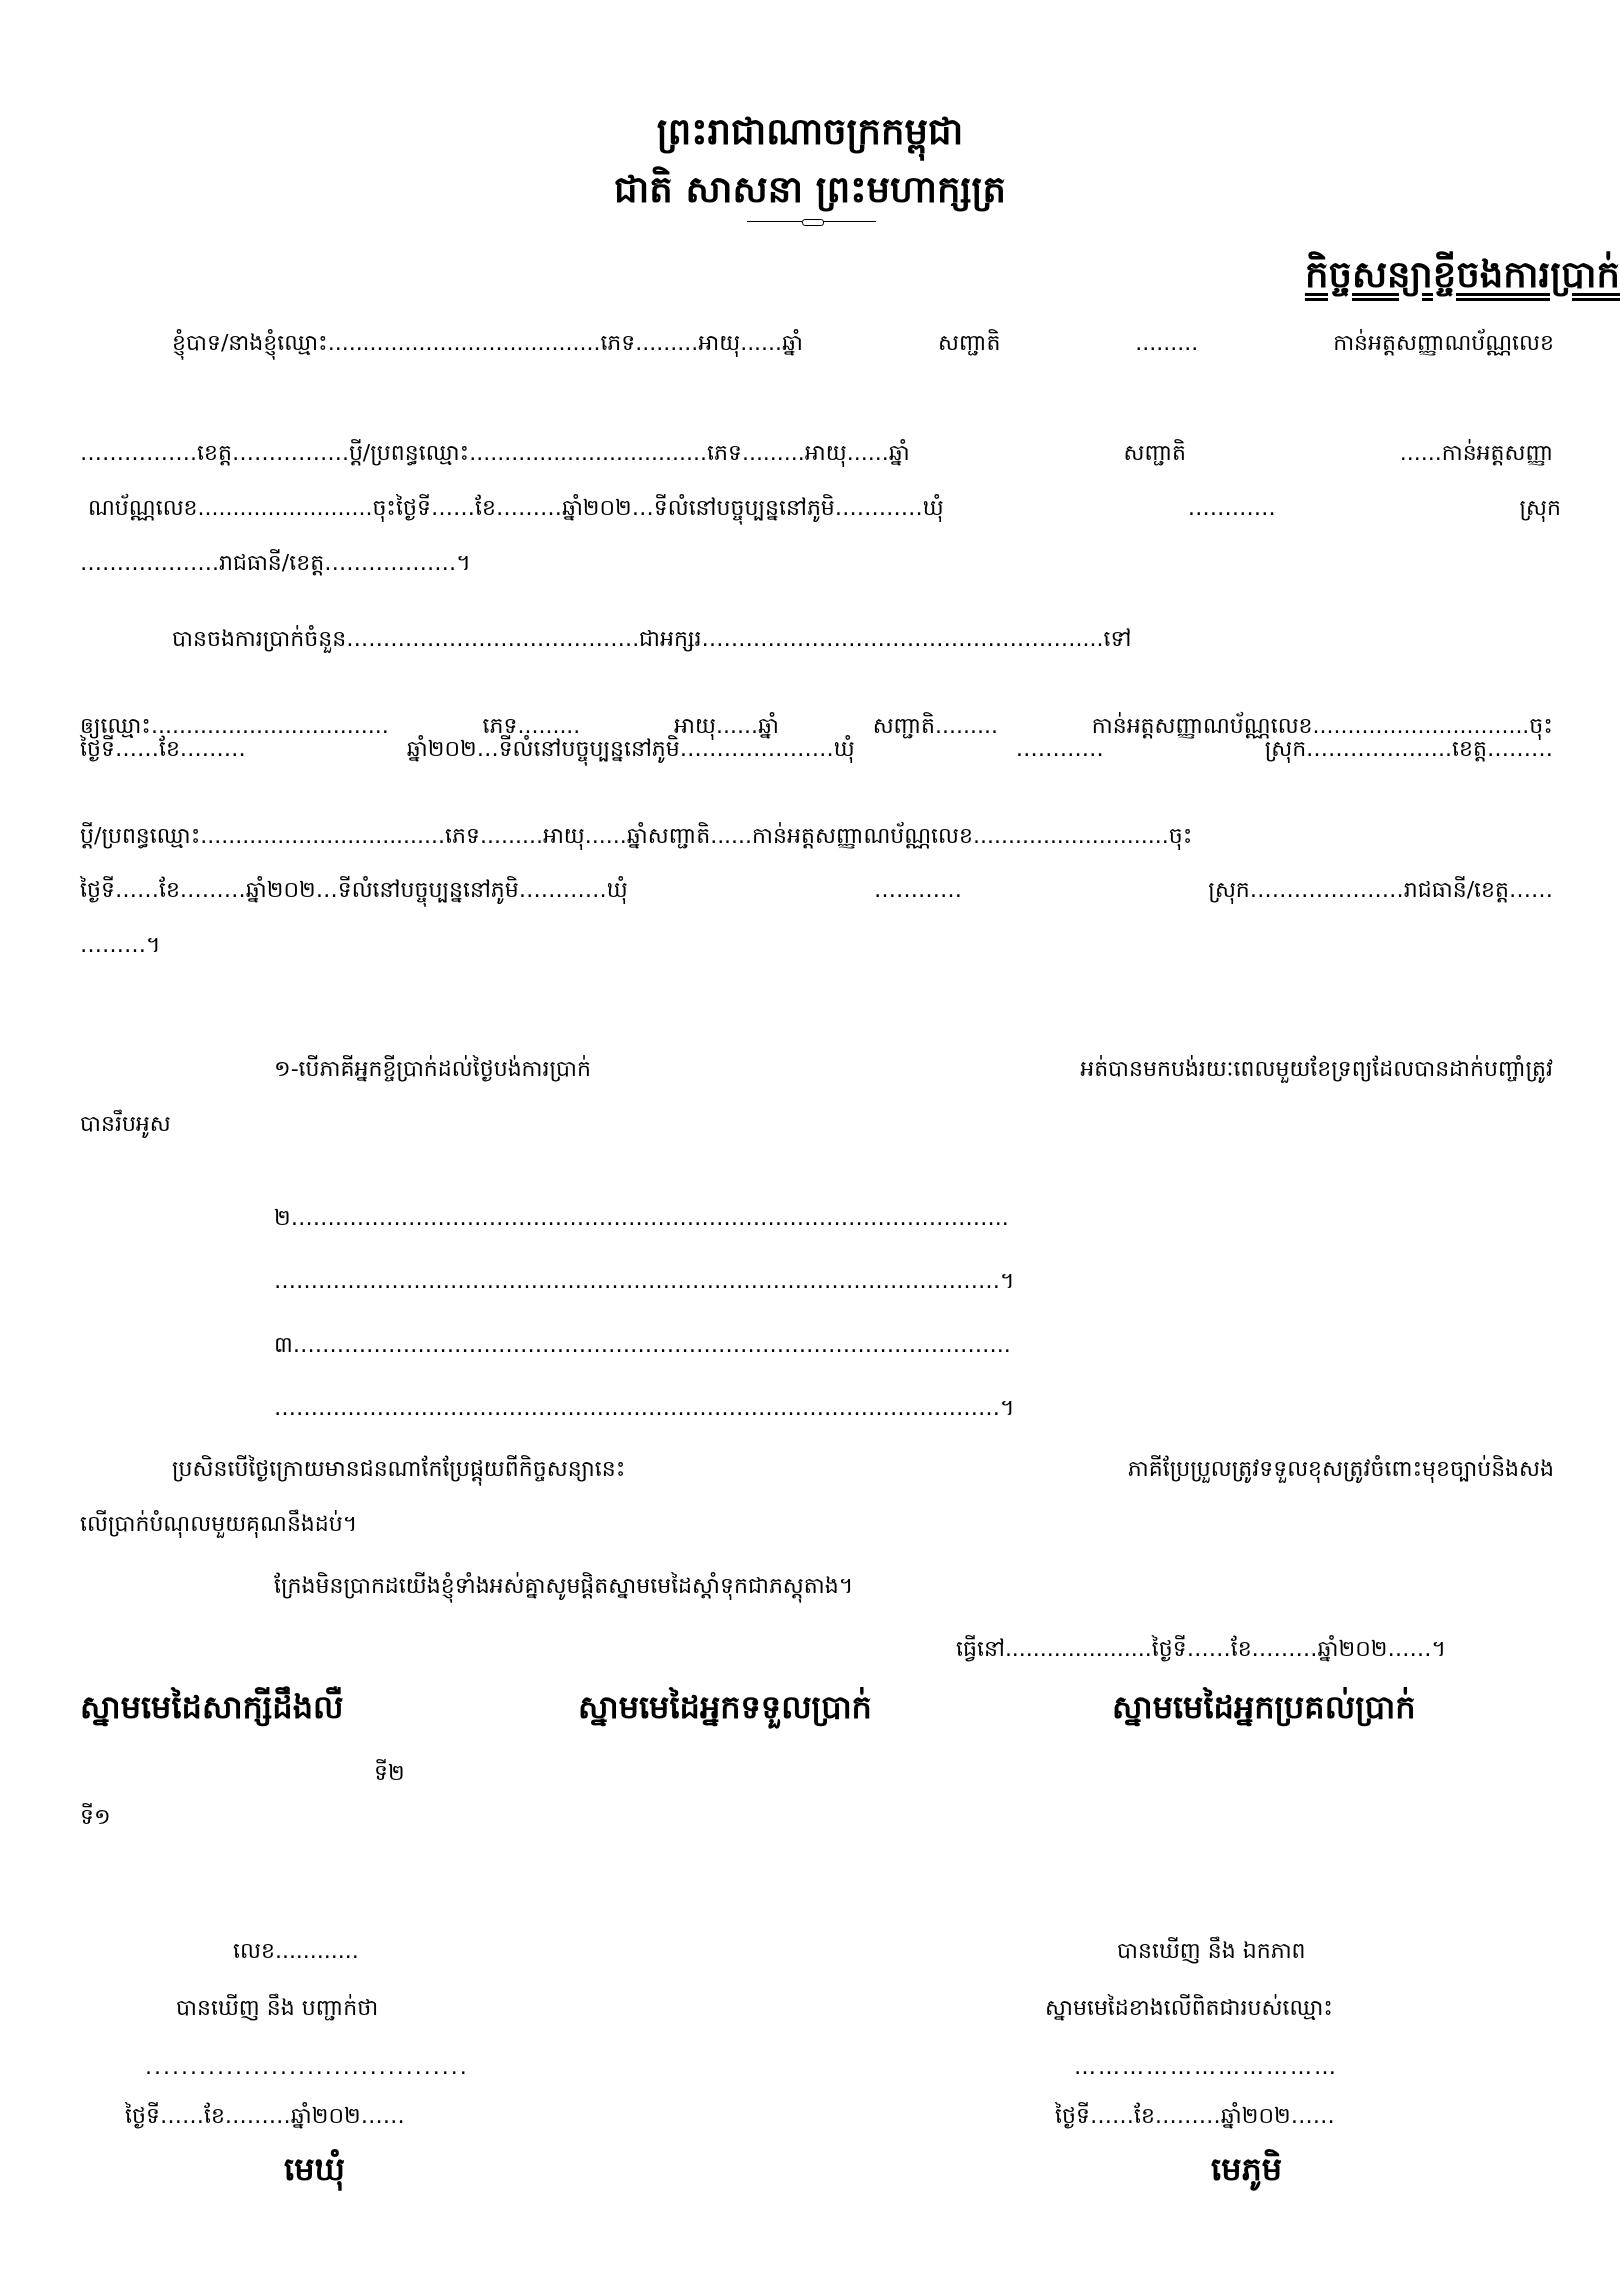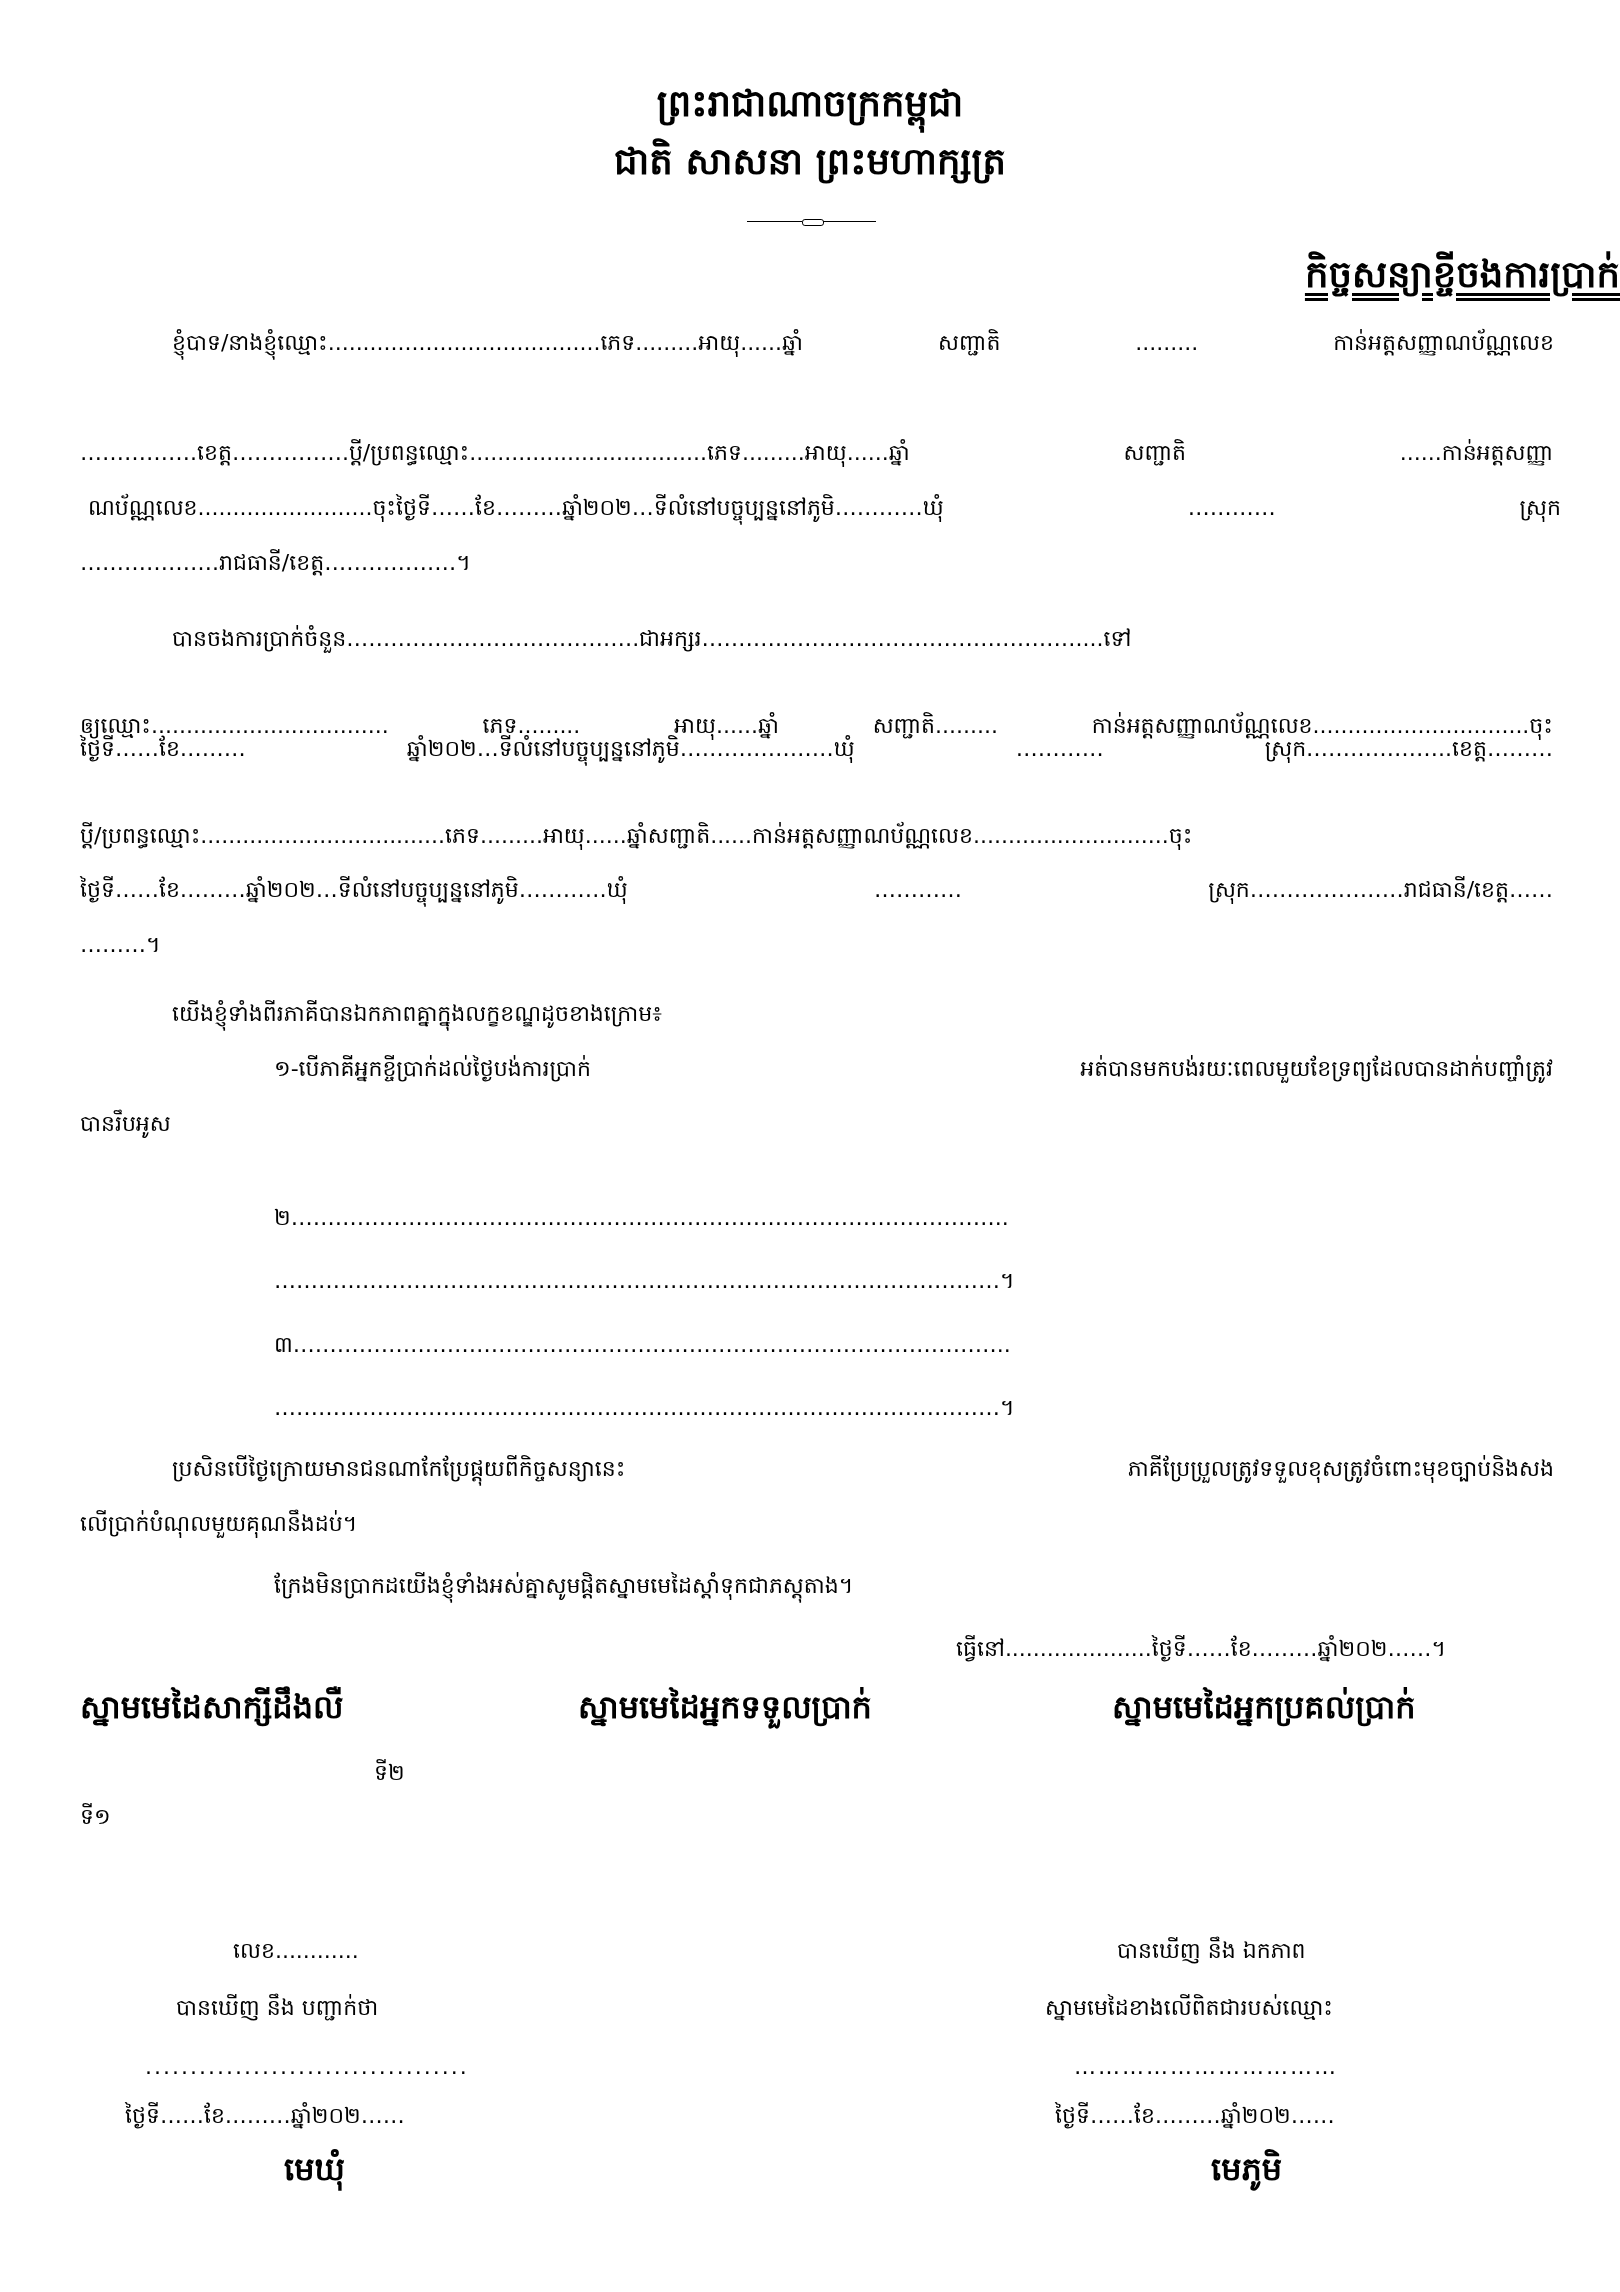--- a/index.html
+++ b/index.html
@@ -3,21 +3,21 @@
   <meta charset="utf-8">
   <style>
     html, body { margin: 0; padding: 0; background: #ffffff; }
     body {
       width: 1620px; height: 2293px; position: relative; overflow: hidden;
       font-family: "DejaVu Sans", sans-serif; color: #000;
     }
     .page { position: absolute; left: 0; top: 0; width: 1620px; height: 2293px; }
     .ln { position: absolute; white-space: nowrap; font-size: 22px; line-height: 43px; }
     .center { left: 0; width: 1620px; text-align: center; }
-    .hdr { font-size: 37px; font-weight: bold; }
+    .hdr { font-size: 37px; font-weight: bold; margin-top: 28px; }
     .title { font-size: 37px; font-weight: bold; text-decoration: underline; text-decoration-style: double; text-underline-offset: 5.9px; }
     .ornament { position: absolute; left: 747px; top: 219px; width: 129px; height: 5.9px; }
     .ornament .bar { position: absolute; top: 2px; height: 1px; background: #000; }
     .ornament .knot { position: absolute; left: 55px; top: 0; width: 19.6px; height: 4.9px; border: 1px solid #000; border-radius: 2.9px; }
     .just { text-align: justify; text-align-last: justify; }
     .sig { font-size: 32px; font-weight: bold; }
   </style>
 </head>
 <body>
 
@@ -39,21 +39,20 @@
   <div class="ln just" style="left:88px;width:1473px;top:486px;">ណប័ណ្ណលេខ.........................ចុះថ្ងៃទី……ខែ………ឆ្នាំ២០២…ទីលំនៅបច្ចុប្បន្ននៅភូមិ…………ឃុំ ………… ស្រុក</div>
   <div class="ln" style="left:80px;top:541px;">……………….រាជធានី/ខេត្ត………………។</div>
 
   <div class="ln just" style="left:172px;width:1382px;top:617px;">បានចងការប្រាក់ចំនួន………………………………….ជាអក្សរ……………………………………………....ទៅ</div>
   <div class="ln just" style="left:80px;width:1473px;top:704px;">ឲ្យឈ្មោះ.................................. ភេទ......... អាយុ......ឆ្នាំ សញ្ជាតិ......... កាន់អត្តសញ្ញាណប័ណ្ណលេខ...............................ចុះ</div>
   <div class="ln just" style="left:80px;width:1473px;top:727px;">ថ្ងៃទី……ខែ……… ឆ្នាំ២០២…ទីលំនៅបច្ចុប្បន្ននៅភូមិ…………………ឃុំ ………… ស្រុក………………..ខេត្ត………</div>
   <div class="ln just" style="left:80px;width:1473px;top:814px;">ប្តី/ប្រពន្ធឈ្មោះ...................................ភេទ.........អាយុ......ឆ្នាំសញ្ជាតិ......កាន់អត្តសញ្ញាណប័ណ្ណលេខ............................ចុះ</div>
   <div class="ln just" style="left:80px;width:1473px;top:868px;">ថ្ងៃទី……ខែ………ឆ្នាំ២០២…ទីលំនៅបច្ចុប្បន្ននៅភូមិ…………ឃុំ ………… ស្រុក…………………រាជធានី/ខេត្ត……</div>
   <div class="ln" style="left:80px;top:923px;">………។</div>
 
-  <div class="ln" style="left:172px;top:992px;">យើងខ្ញុំទាំងពីរភាគីបានឯកភាពគ្នាក្នុងលក្ខខណ្ឌដូចខាងក្រោម៖</div>
   <div class="ln just" style="left:274px;width:1279px;top:1047px;">១-បើភាគីអ្នកខ្ចីប្រាក់ដល់ថ្ងៃបង់ការប្រាក់      អត់បានមកបង់រយៈពេលមួយខែទ្រព្យដែលបានដាក់បញ្ចាំត្រូវ</div>
   <div class="ln" style="left:80px;top:1102px;">បានរឹបអូស</div>
   <div class="ln" style="left:274px;top:1196px;">២……………………………………………………………………………………..</div>
   <div class="ln" style="left:274px;top:1259px;">………………………………………………………………………………………។</div>
   <div class="ln" style="left:274px;top:1323px;">៣……………………………………………………………………………………..</div>
   <div class="ln" style="left:274px;top:1386px;">………………………………………………………………………………………។</div>
 
   <div class="ln just" style="left:172px;width:1382px;top:1447px;">ប្រសិនបើថ្ងៃក្រោយមានជនណាកែប្រែផ្តុយពីកិច្ចសន្យានេះ ភាគីប្រែប្រួលត្រូវទទួលខុសត្រូវចំពោះមុខច្បាប់និងសង</div>
   <div class="ln" style="left:80px;top:1502px;">លើប្រាក់បំណុលមួយគុណនឹងដប់។</div>
 

